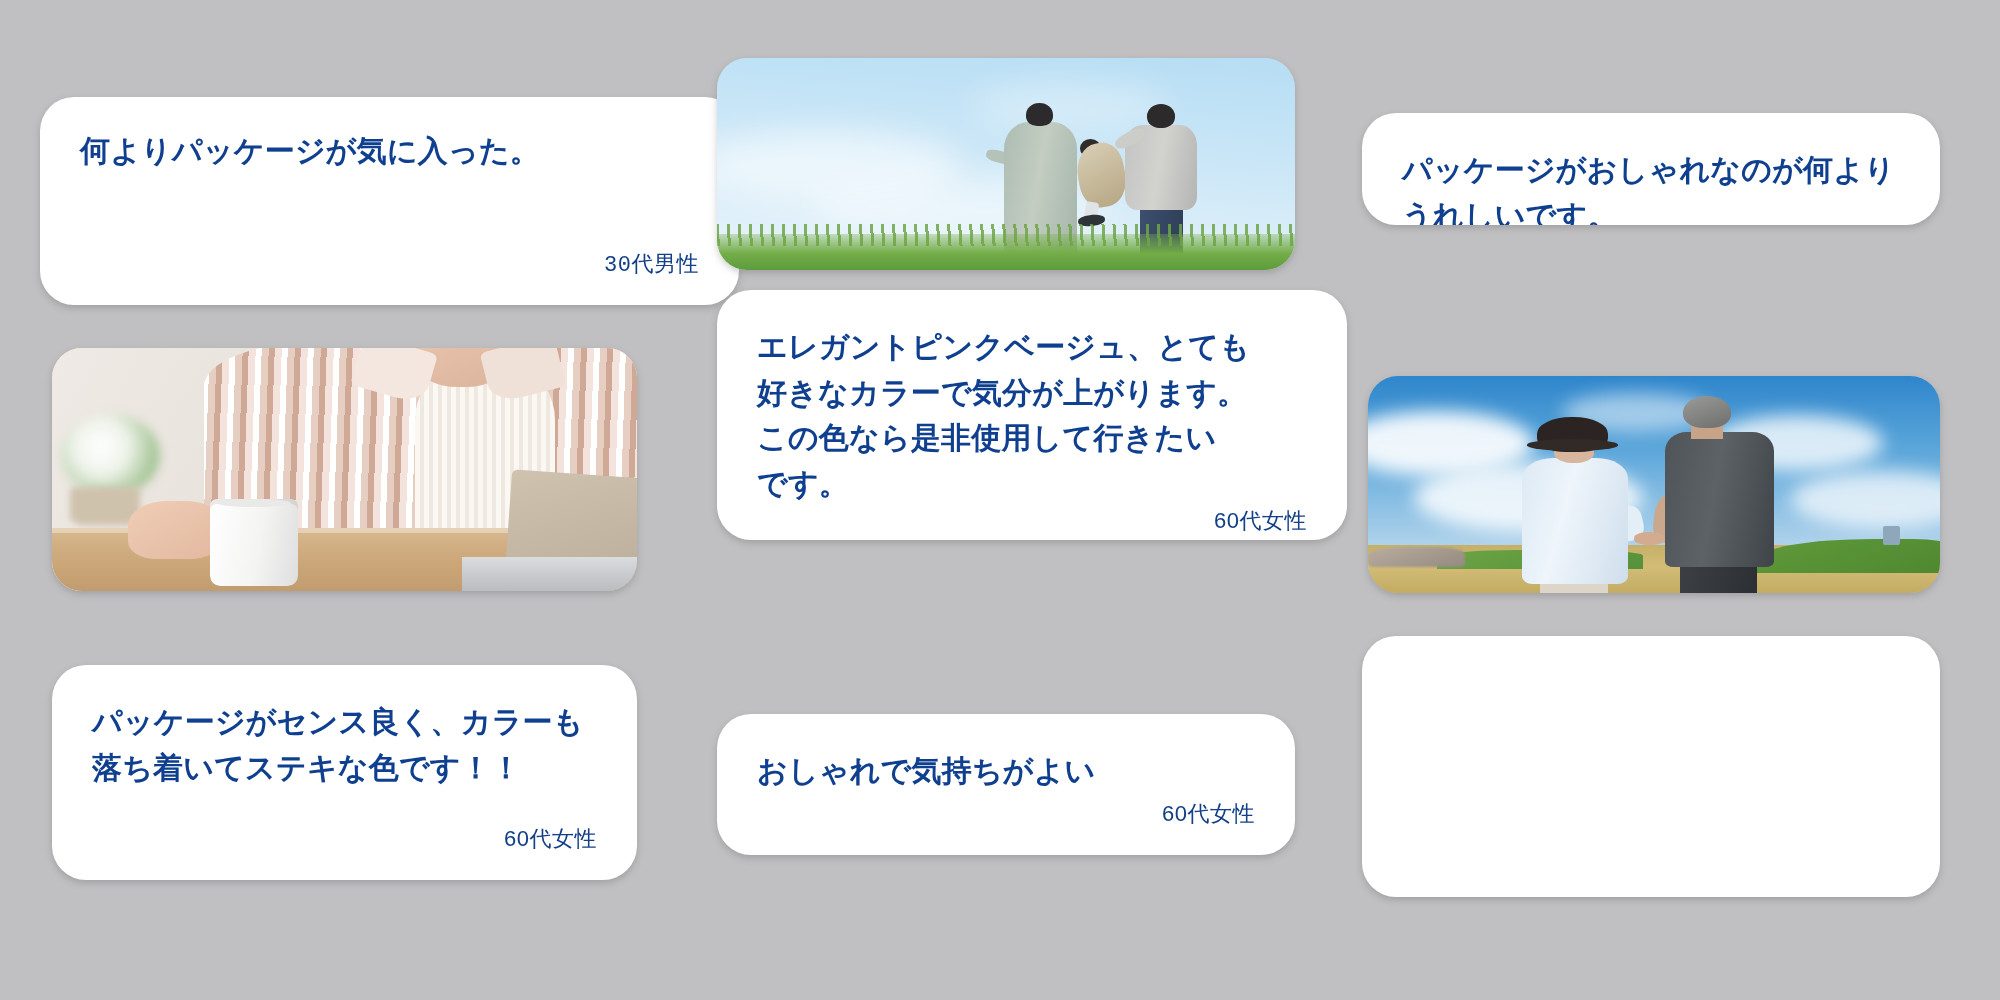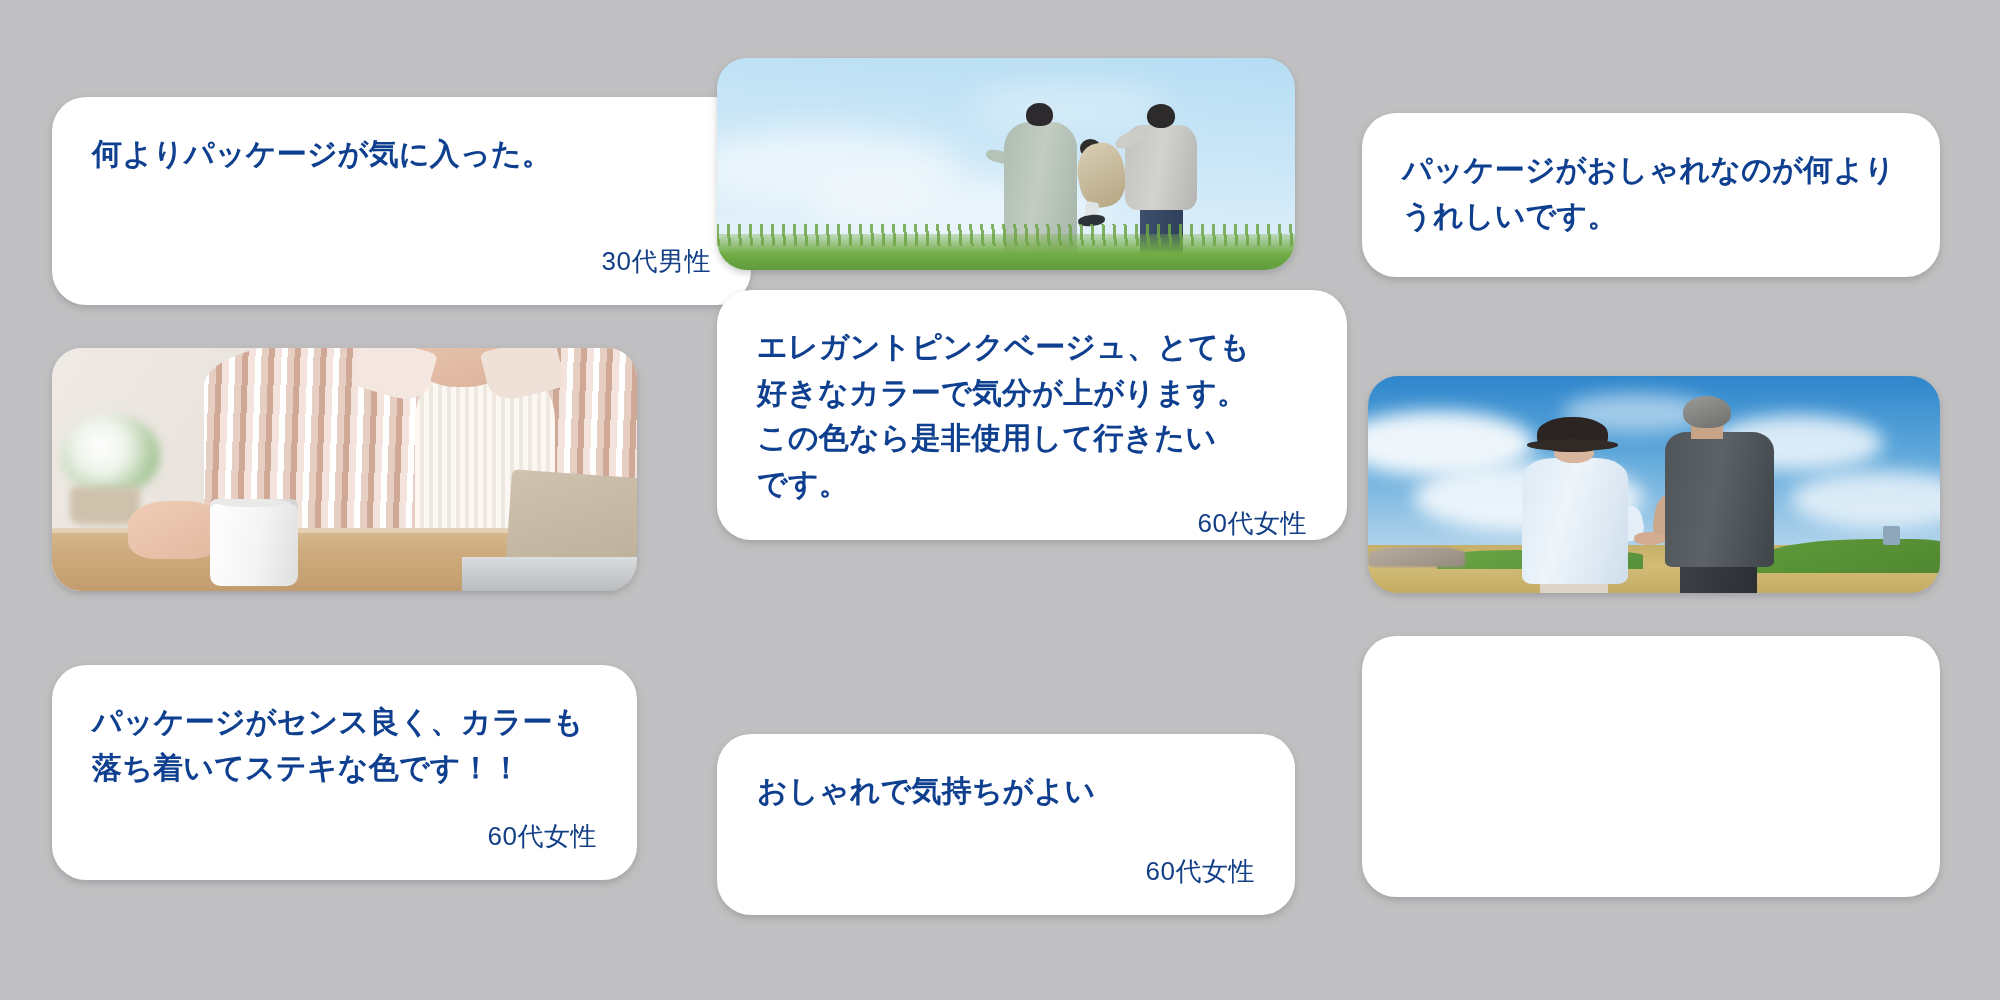--- a/index.html
+++ b/index.html
@@ -45,21 +45,21 @@
     font-size: 30px;
     line-height: 1.52;
     letter-spacing: 0.2px;
     white-space: pre-line;
   }
 
   .attribution {
     margin-top: auto;
     text-align: right;
     color: #123f86;
-    font-size: 26px;
+    font-size: 22px;
     font-weight: normal;
     letter-spacing: 0.5px;
   }
 
   
   .photo-card {
     position: absolute;
     border-radius: 30px;
     overflow: hidden;
     box-shadow: 0 3px 7px rgba(90, 90, 95, 0.30);
@@ -200,21 +200,21 @@
   .ph-couple .w-arm { position: absolute; left: 43%; top: 60%; width: 5%; height: 16%;
       background: #e4eef7; border-radius: 40%; transform: rotate(-12deg); }
   .ph-couple .m2-arm { position: absolute; left: 50%; top: 55%; width: 5%; height: 22%;
       background: #c9a88d; border-radius: 40%; transform: rotate(8deg); }
 </style>
 </head>
 <body style="background: rgb(192, 192, 194);">
 
 <div class="board">
 
-  <div class="card" style="left:52px; top:97px; width:699px; height:208px;">
+  <div class="card" style="left:40px; top:97px; width:699px; height:208px;font-family:Liberation Mono, monospace;">
     <div class="card-inner">
       <div class="quote">何よりパッケージが気に入った。</div>
       <div class="attribution">30代男性</div>
     </div>
   </div>
 
   <div class="photo-card ph-desk" style="left:52px; top:348px; width:585px; height:243px;">
     <div class="photo">
       <div class="wall"></div>
       <div class="plant-leaf"></div>
@@ -263,28 +263,28 @@
   <div class="card" style="left:717px; top:290px; width:630px; height:250px;">
     <div class="card-inner">
       <div class="quote">エレガントピンクベージュ、とても
 好きなカラーで気分が上がります。
 この色なら是非使用して行きたい
 です。</div>
       <div class="attribution">60代女性</div>
     </div>
   </div>
 
-  <div class="card" style="left:717px; top:734px; width:578px; height:181px;">
+  <div class="card" style="left:717px; top:714px; width:578px; height:141px;">
     <div class="card-inner">
       <div class="quote">おしゃれで気持ちがよい</div>
       <div class="attribution">60代女性</div>
     </div>
   </div>
 
-  <div class="card" style="left:1362px; top:113px; width:578px; height:164px;">
+  <div class="card" style="left:1362px; top:113px; width:578px; height:112px;">
     <div class="card-inner">
       <div class="quote">パッケージがおしゃれなのが何より
 うれしいです。</div>
     </div>
   </div>
 
   <div class="photo-card ph-couple" style="left:1368px; top:376px; width:572px; height:217px;">
     <div class="photo">
       <div class="sky"></div>
       <div class="cl cl5"></div>

